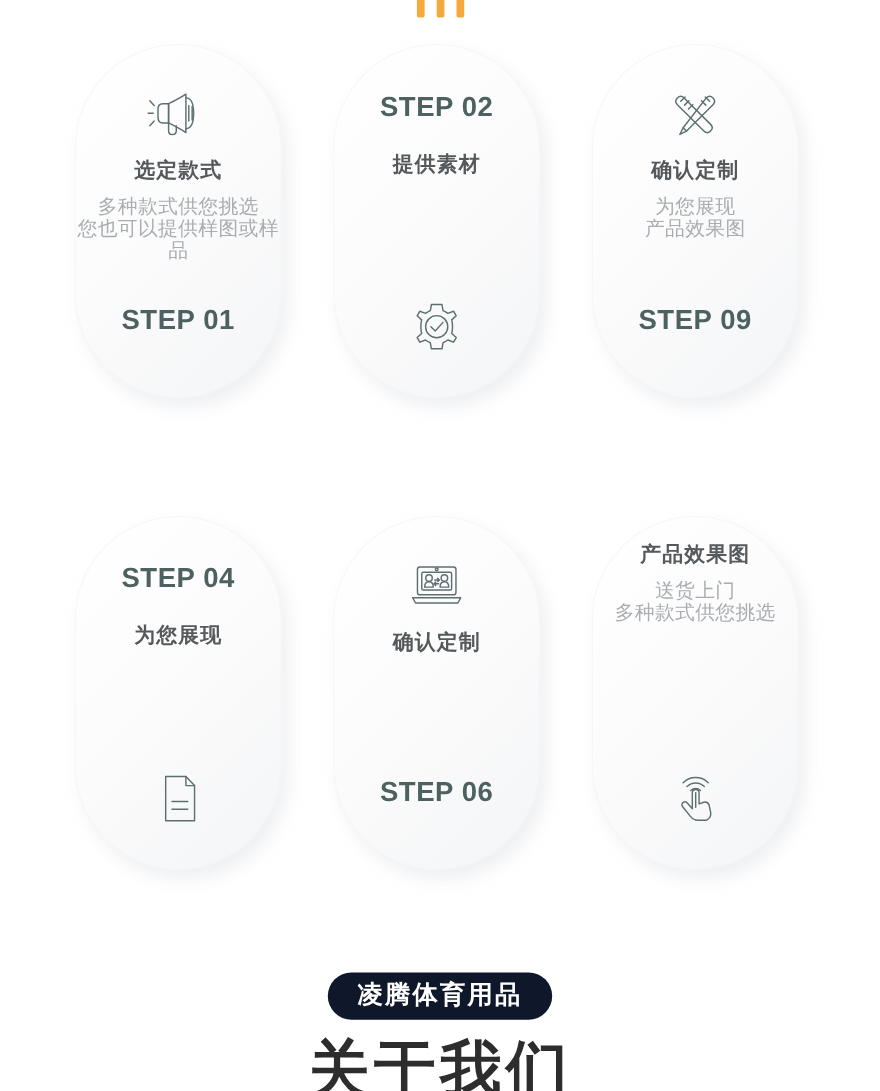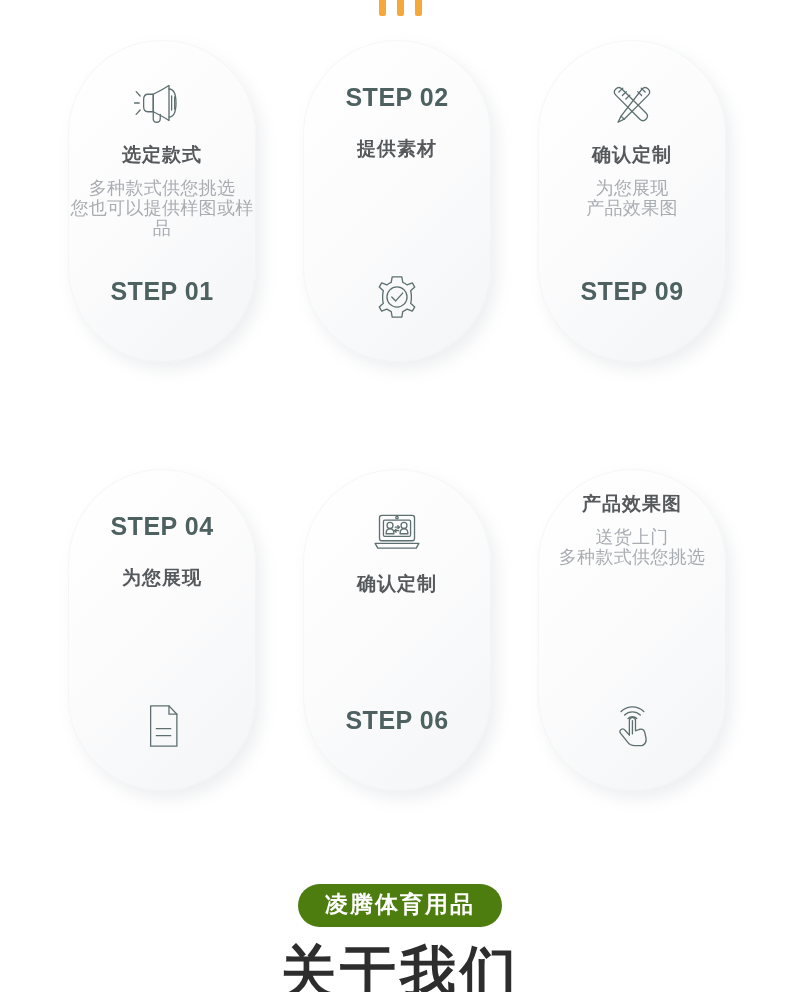--- a/index.html
+++ b/index.html
@@ -143,21 +143,21 @@
   
   .badge-wrap {
     position: absolute;
     left: 0;
     top: 884px;
     width: 800px;
     display: flex;
     justify-content: center;
   }
   .badge {
-    background: #4d7c0f;
+    background: #0f172a;
     color: #ffffff;
     font-size: 23px;
     font-weight: 700;
     letter-spacing: 2px;
     padding: 9px 27px 11px;
     border-radius: 24px;
     line-height: 1;
     white-space: nowrap;
   }
 

